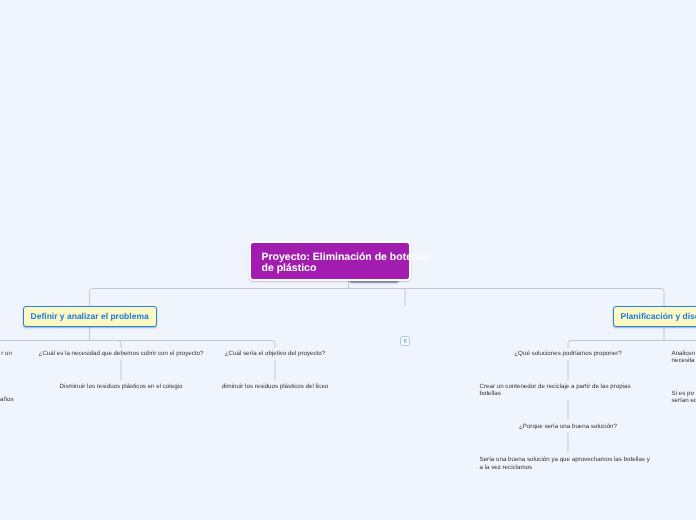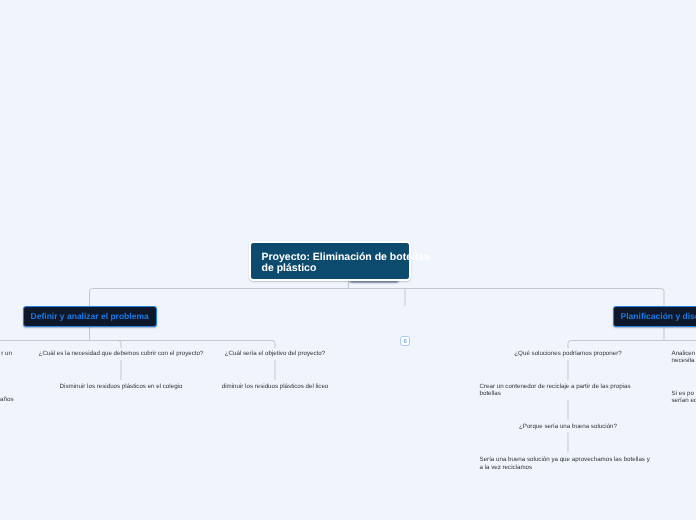--- a/index.html
+++ b/index.html
@@ -3,27 +3,27 @@
 <meta charset="utf-8">
 <style>
   html,body{margin:0;padding:0;}
   body{width:696px;height:520px;overflow:hidden;background:#f0f4fd;
        font-family:"Liberation Sans",sans-serif;
        -webkit-font-smoothing:antialiased;text-rendering:geometricPrecision;}
   #canvas{position:absolute;left:0;top:0;width:696px;height:520px;overflow:hidden;}
   svg.links{position:absolute;left:0;top:0;width:696px;height:520px;pointer-events:none;}
   .node{position:absolute;box-sizing:border-box;}
   .root-node{z-index:2;left:249px;top:240.5px;width:162px;height:40.5px;
-       background:#0c4a6e;border:2px solid #ffffff;border-radius:4.5px;
+       background:#a21caf;border:2px solid #ffffff;border-radius:4.5px;
        box-shadow:0 1px 1.5px rgba(70,95,130,.30);}
   .root-node .label{position:absolute;left:10.5px;top:9.6px;width:172px;color:#fff;
        font-weight:bold;font-size:10.5px;line-height:10.6px;}
   .hidden-sibling{left:348.5px;top:268px;width:50.5px;height:13px;background:#fff;
        border-radius:3px;box-shadow:0 1.2px 1.4px rgba(40,60,90,.55);z-index:0;}
-  .branch-node{background:#0f172a;border:1.7px solid #2683e4;border-radius:3px;
+  .branch-node{background:#fef9c3;border:1.7px solid #2683e4;border-radius:3px;
        box-shadow:0 1px 1.5px rgba(50,70,100,.40);}
   .branch-node .label{position:absolute;color:#1a7ae6;font-weight:bold;
        font-size:8.5px;line-height:8.2px;white-space:pre;}
   .leaf{position:absolute;font-size:6.2px;line-height:7.2px;color:#2e3440;
         text-align:center;white-space:pre-line;}
   .badge{position:absolute;box-sizing:border-box;border:1px solid #a5caf5;
        border-radius:3px;color:#3f93ee;font-size:6.2px;line-height:9.6px;text-align:center;
        width:10px;height:9.5px;background:#fff;font-weight:normal;}
 </style>
 </head>

